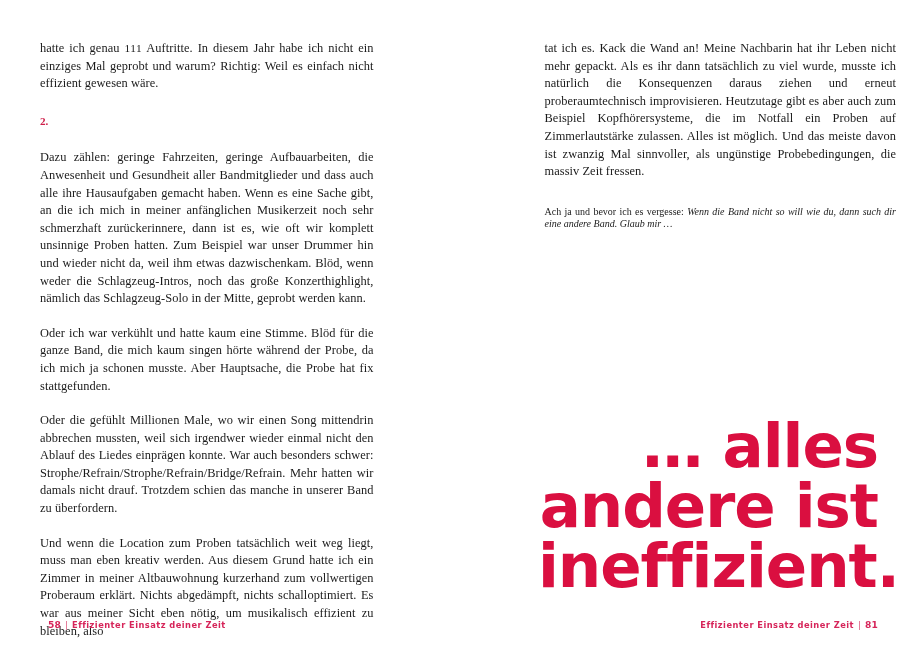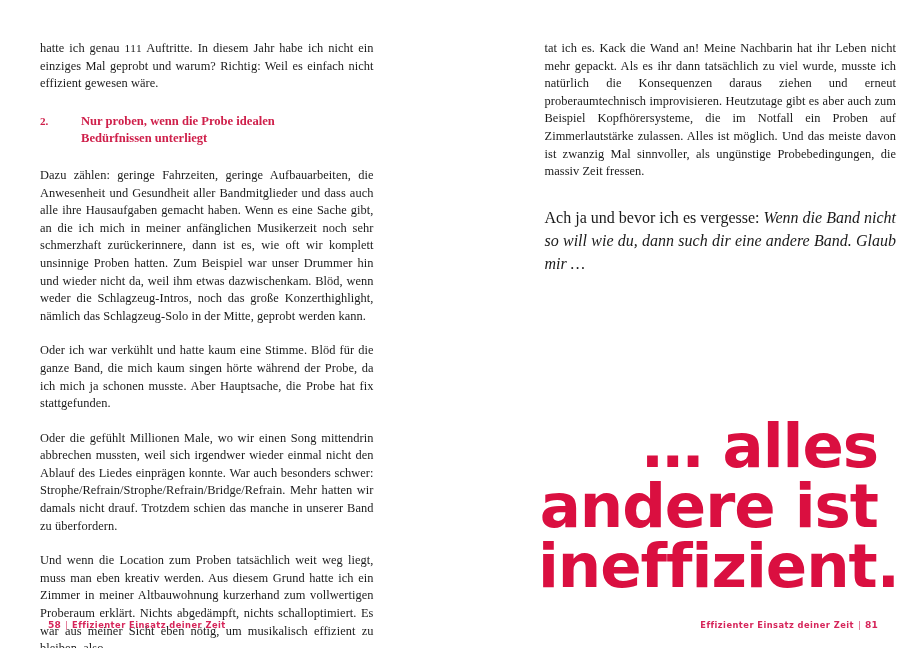--- a/index.html
+++ b/index.html
@@ -68,22 +68,22 @@
     flex: 0 0 41px;
     font-size: 11.2px;
   }
   .section-heading .htext {
     flex: 1 1 auto;
     max-width: 238px;
   }
 
   
   .para-note {
-    font-size: 16px;
-    line-height: 23px;
+    font-size: 10px;
+    line-height: 12px;
     text-align: justify;
     margin: 25px 0 0 0;
   }
   .para-note em {
     font-style: italic;
   }
 
   
   .pullquote {
     position: absolute;
@@ -133,21 +133,20 @@
 <body>
 
 <div class="spread">
 
   <div class="page page-left">
 
     <p class="para"><span>hatte ich genau </span><span class="smallcaps">111</span><span> Auftritte. In diesem Jahr habe ich nicht ein einziges Mal geprobt und warum? Richtig: Weil es einfach nicht effizient gewesen wäre.</span></p>
 
     <div class="section-heading">
       <span class="num">2.</span>
-      <span class="htext">Nur proben, wenn die Probe idealen Bedürfnissen unterliegt</span>
     </div>
 
     <p class="para">Dazu zählen: geringe Fahrzeiten, geringe Aufbauarbeiten, die Anwesenheit und Gesundheit aller Bandmitglieder und dass auch alle ihre Hausaufgaben gemacht haben. Wenn es eine Sache gibt, an die ich mich in meiner anfänglichen Musikerzeit noch sehr schmerzhaft zurückerinnere, dann ist es, wie oft wir komplett unsinnige Proben hatten. Zum Beispiel war unser Drummer hin und wieder nicht da, weil ihm etwas dazwischenkam. Blöd, wenn weder die Schlagzeug-Intros, noch das große Konzerthighlight, nämlich das Schlagzeug-Solo in der Mitte, geprobt werden kann.</p>
     <p class="para">Oder ich war verkühlt und hatte kaum eine Stimme. Blöd für die ganze Band, die mich kaum singen hörte während der Probe, da ich mich ja schonen musste. Aber Hauptsache, die Probe hat fix stattgefunden.</p>
     <p class="para">Oder die gefühlt Millionen Male, wo wir einen Song mittendrin abbrechen mussten, weil sich irgendwer wieder einmal nicht den Ablauf des Liedes einprägen konnte. War auch besonders schwer: Strophe/Refrain/Strophe/Refrain/Bridge/Refrain. Mehr hatten wir damals nicht drauf. Trotzdem schien das manche in unserer Band zu überfordern.</p>
     <p class="para">Und wenn die Location zum Proben tatsächlich weit weg liegt, muss man eben kreativ werden. Aus diesem Grund hatte ich ein Zimmer in meiner Altbauwohnung kurzerhand zum vollwertigen Proberaum erklärt. Nichts abgedämpft, nichts schalloptimiert. Es war aus meiner Sicht eben nötig, um musikalisch effizient zu bleiben, also</p>
 
     <div class="footer footer-left">
       <span class="pagenum">58</span>
       <span class="sep"></span>

